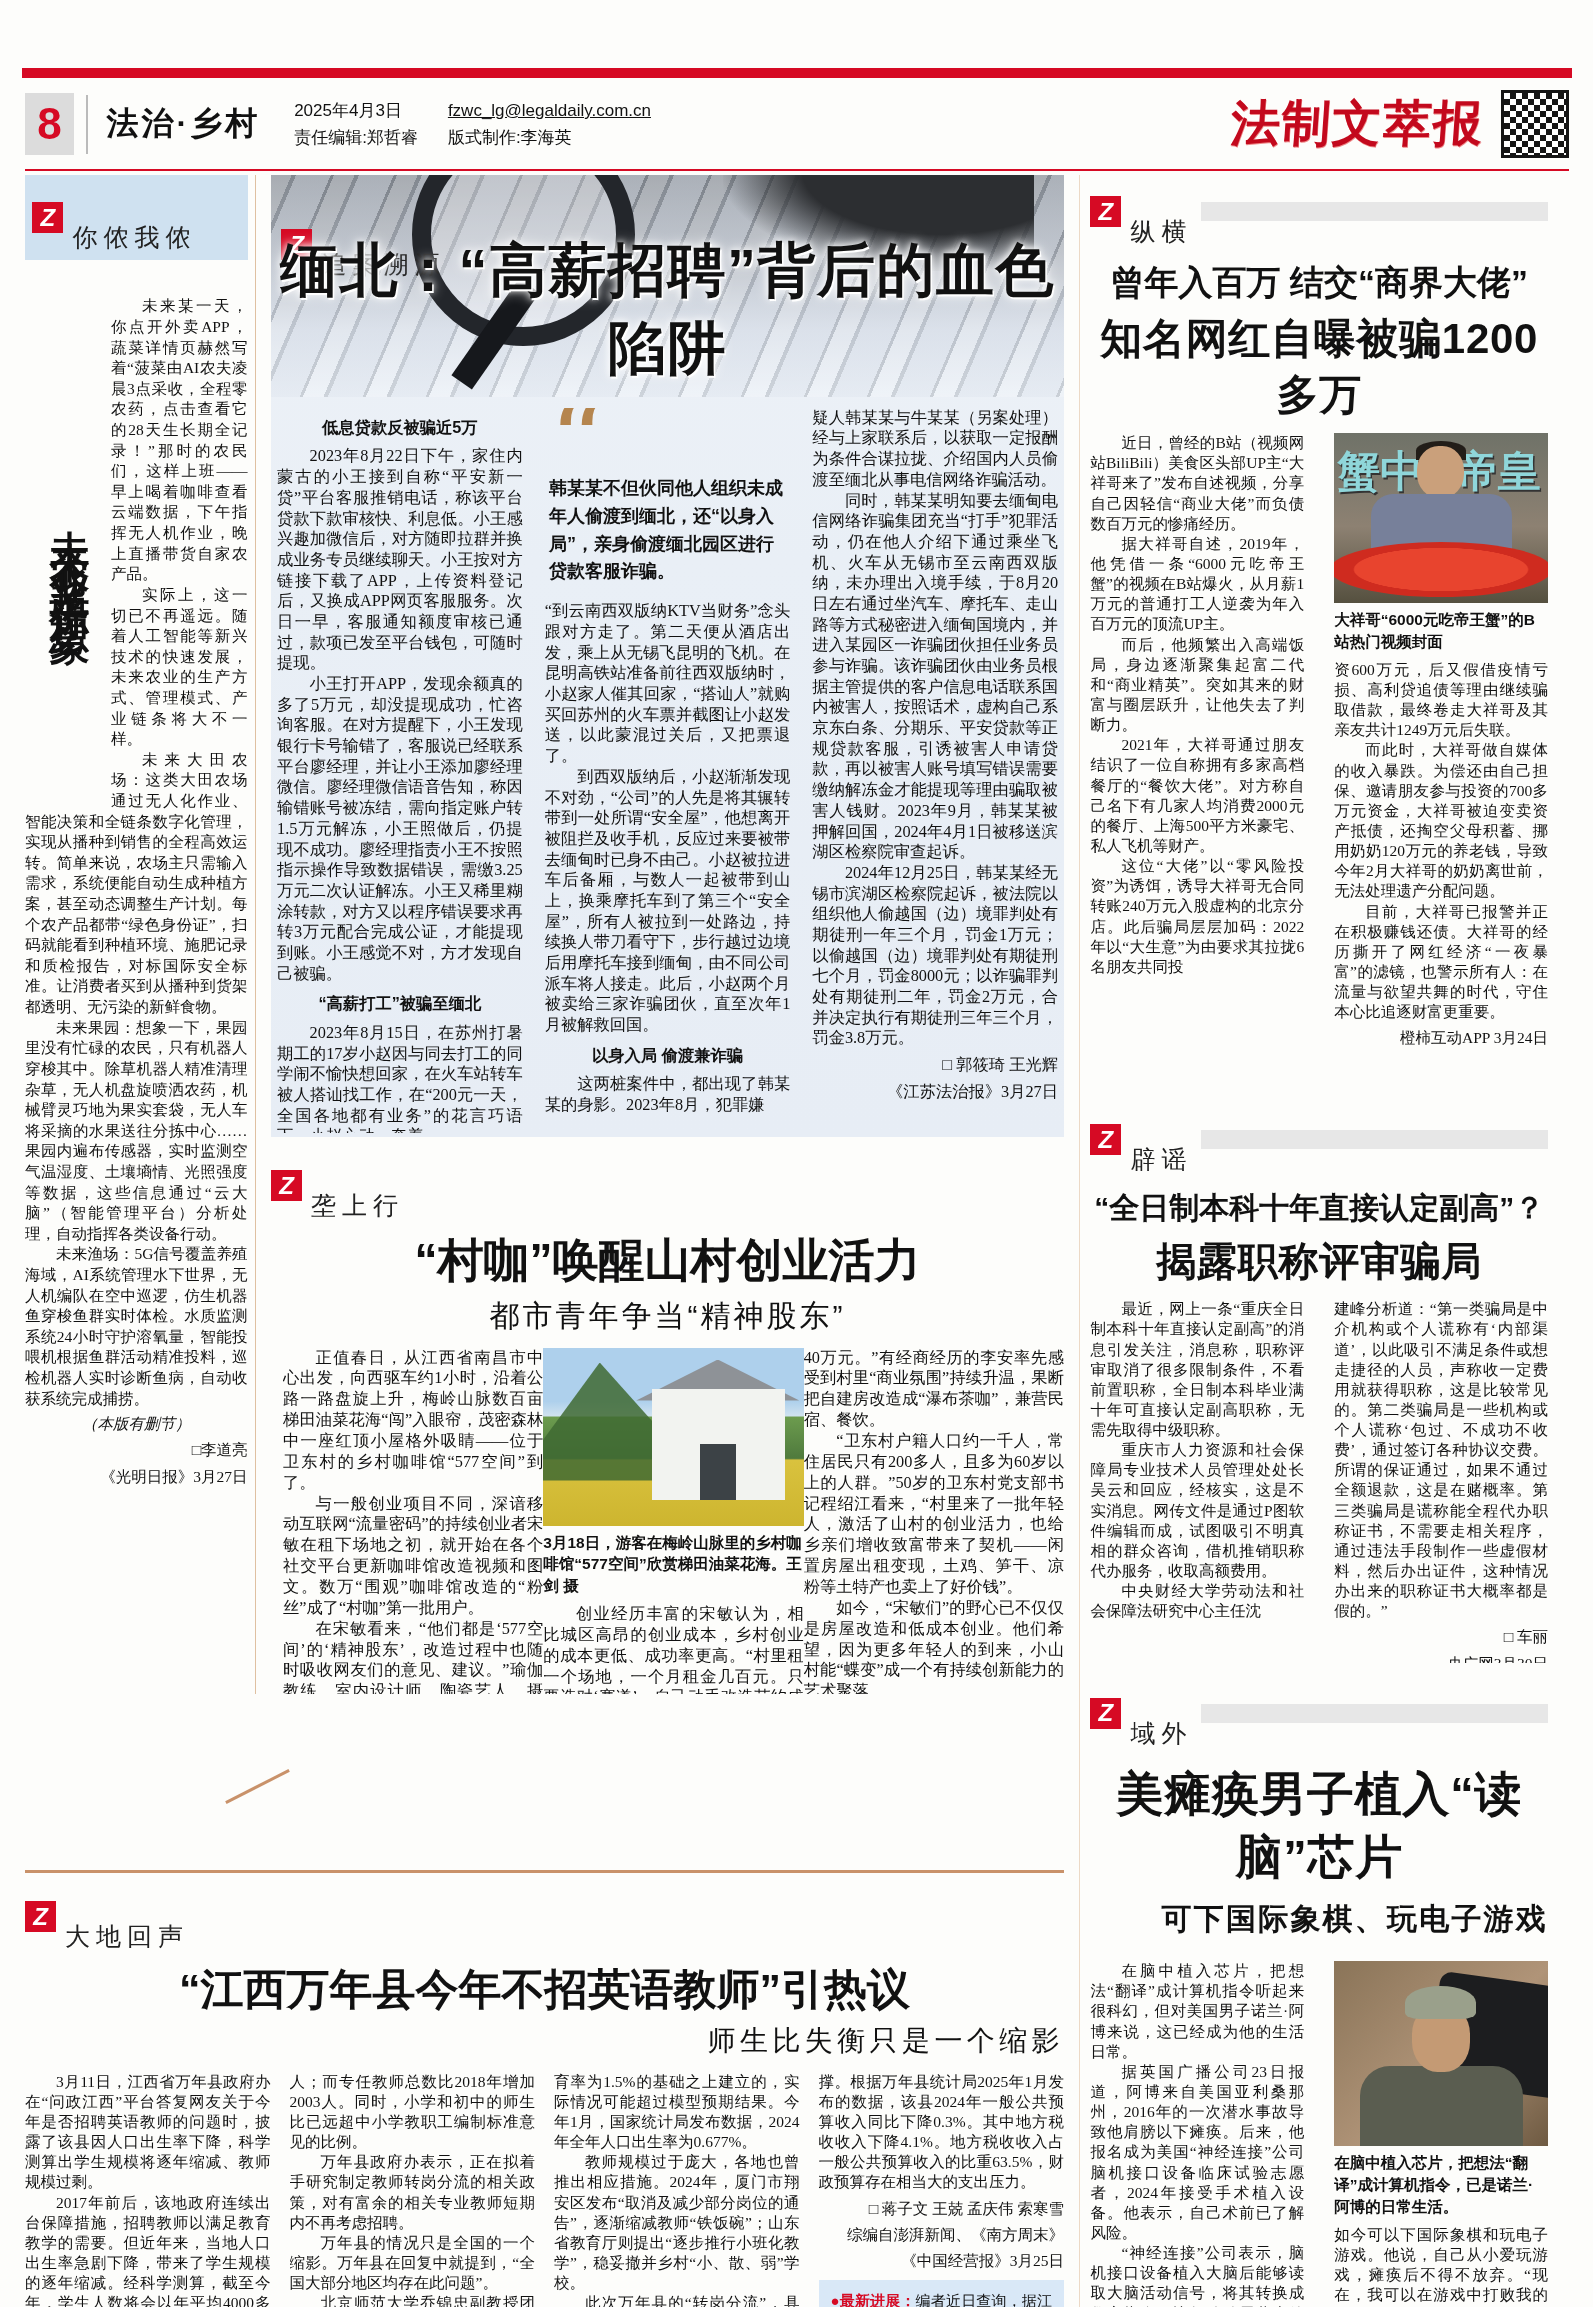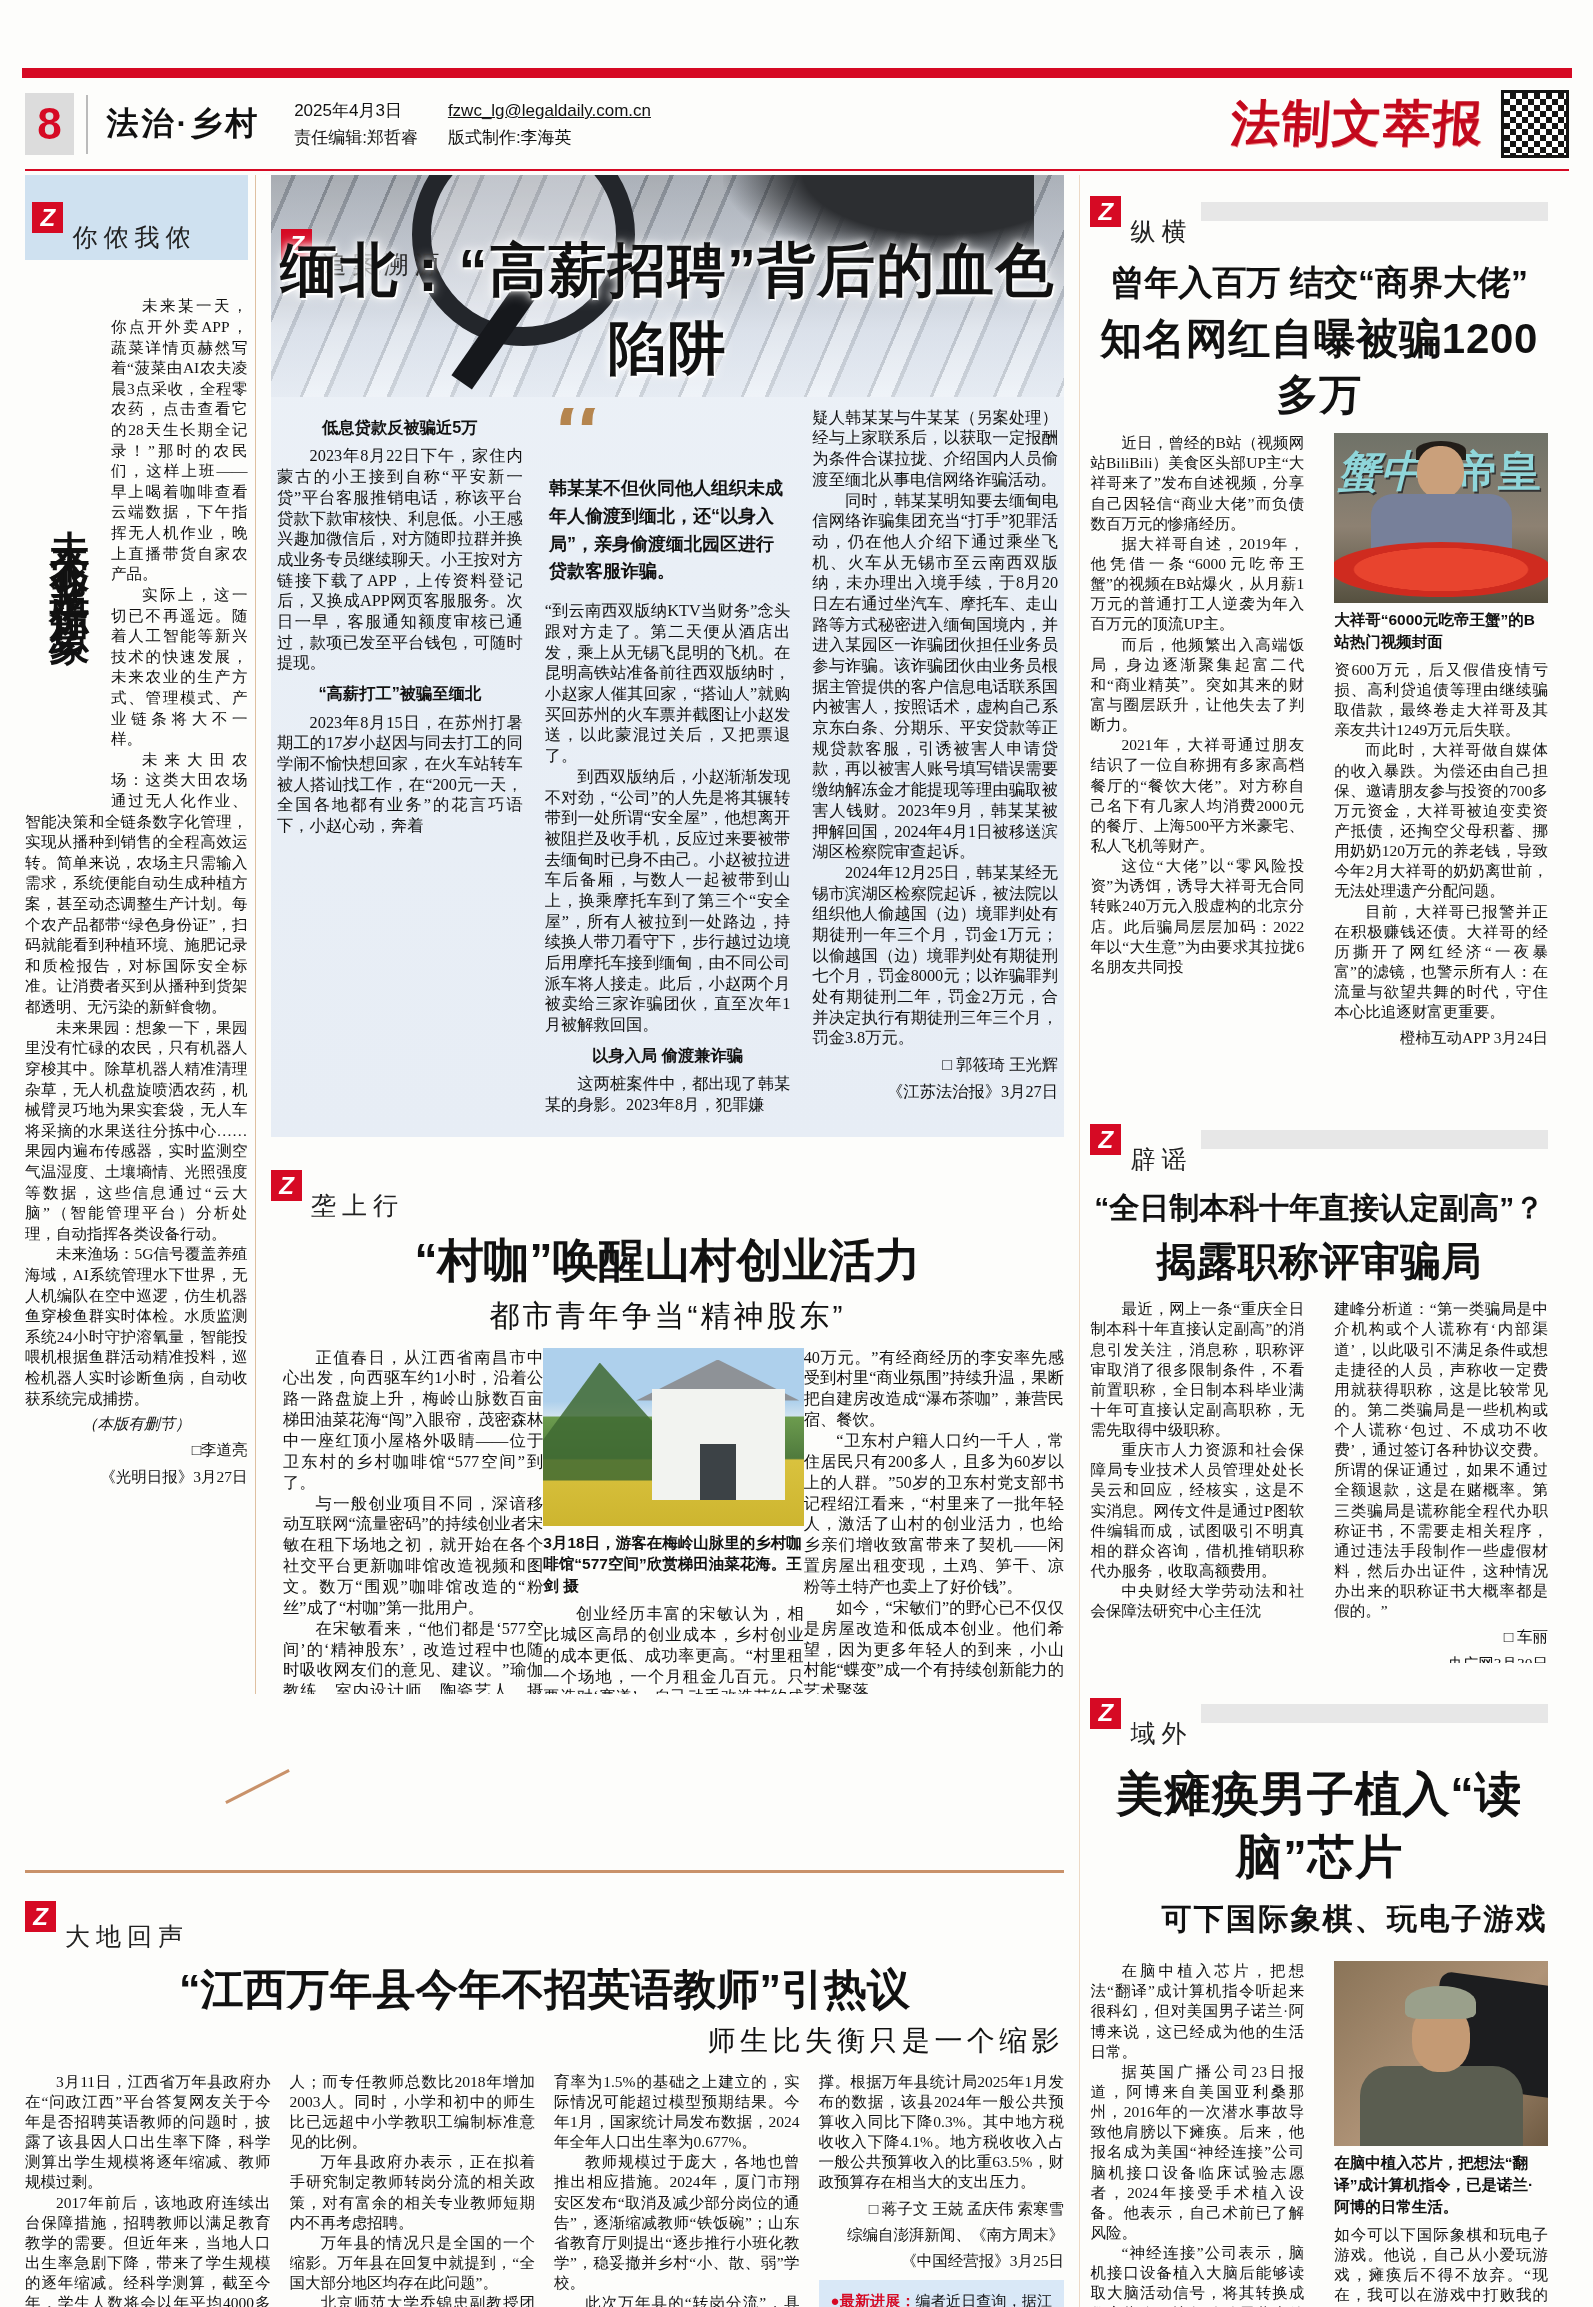--- a/index.html
+++ b/index.html
@@ -81,21 +81,21 @@
   .kicker{font-size:34px;font-weight:900;font-family:"Liberation Sans",sans-serif;text-align:center;margin:12px 0 1.5px;}
   .r-headline{font-size:42px;font-weight:900;font-family:"Liberation Sans",sans-serif;text-align:center;margin:4.4px 0 10.4px;letter-spacing:0.7px;}
   .r-sub{font-size:30px;text-align:right;font-family:"Liberation Sans",sans-serif;margin:0 0 21px;letter-spacing:2.2px;font-weight:bold;}
   .r-cols{gap:30px;font-size:15.5px;line-height:1.3;}
   .zongheng .r-cols{height:657px;}
   .piyao .r-cols{height:364px;}
   .yuwai .r-cols{height:583px;}
 
   .fig-crab{position:relative;height:170px;background:linear-gradient(180deg,#6f7268 0,#8d8172 55%,#55503f 100%);overflow:hidden;}
   .fig-crab .ov{position:absolute;top:10.4px;font-size:43px;font-weight:900;color:#8fd6da;font-family:"Liberation Sans",sans-serif;text-shadow:1.5px 1.5px 0 #333;}
-  .fig-crab .ovl{left:3px;font-style:italic;} .fig-crab .ovr{right:7.4px;}
+  .fig-crab .ovl{left:3px;} .fig-crab .ovr{right:7.4px;}
   .fig-crab .head{position:absolute;left:50%;top:13.3px;width:47px;height:52px;margin-left:-24px;background:#caa07b;border-radius:46%;}
   .fig-crab .hair{position:absolute;left:50%;top:7.4px;width:50px;height:19px;margin-left:-25px;background:#221d18;border-radius:50% 50% 0 0;}
   .fig-crab .body{position:absolute;left:50%;top:61px;width:141px;height:59px;margin-left:-70px;background:#77809a;border-radius:22px 22px 0 0;}
   .fig-crab .platter{position:absolute;left:50%;bottom:6px;width:222px;height:55px;margin-left:-111px;background:radial-gradient(ellipse at 50% 50%,#e8442e 0 55%,#cf2b1f 56% 75%,#8a5a34 76% 100%);border-radius:50%;}
 
   .fig-man{position:relative;height:185px;background:linear-gradient(135deg,#8a7458 0,#b09478 55%,#6e5a42 100%);overflow:hidden;}
   .fig-man .rest{position:absolute;left:46%;top:19px;width:141px;height:111px;background:#1c1d1f;border-radius:12px;transform:rotate(8deg);}
   .fig-man .head{position:absolute;left:50%;top:43px;width:58px;height:68px;margin-left:-29px;background:#c49a74;border-radius:44%;}
   .fig-man .cap{position:absolute;left:50%;top:25px;width:71px;height:33px;margin-left:-36px;background:#9aa08b;border-radius:50% 50% 20% 20%;}
   .fig-man .body{position:absolute;left:50%;top:105px;width:163px;height:81px;margin-left:-81px;background:#5a5d50;border-radius:30px 30px 0 0;}
@@ -166,20 +166,21 @@
           <div class="sec-head">
             <span class="z-tile">Z</span>
             <span class="sec-label">追案溯源</span>
           </div>
           <h1 class="zhuian-headline">缅北：“高薪招聘”背后的血色陷阱</h1>
         </div>
         <div class="cols zhuian-cols">
           <div class="col">
               <p class="para h">低息贷款反被骗近5万</p>
               <p class="para p">2023年8月22日下午，家住内蒙古的小王接到自称“平安新一贷”平台客服推销电话，称该平台贷款下款审核快、利息低。小王感兴趣加微信后，对方随即拉群并换成业务专员继续聊天。小王按对方链接下载了APP，上传资料登记后，又换成APP网页客服服务。次日一早，客服通知额度审核已通过，款项已发至平台钱包，可随时提现。</p>
+              <p class="para p">小王打开APP，发现余额真的多了5万元，却没提现成功，忙咨询客服。在对方提醒下，小王发现银行卡号输错了，客服说已经联系平台廖经理，并让小王添加廖经理微信。廖经理微信语音告知，称因输错账号被冻结，需向指定账户转1.5万元解冻，小王照做后，仍提现不成功。廖经理指责小王不按照指示操作导致数据错误，需缴3.25万元二次认证解冻。小王又稀里糊涂转款，对方又以程序错误要求再转3万元配合完成公证，才能提现到账。小王感觉不对，方才发现自己被骗。</p>
               <p class="para h">“高薪打工”被骗至缅北</p>
               <p class="para p">2023年8月15日，在苏州打暑期工的17岁小赵因与同去打工的同学闹不愉快想回家，在火车站转车被人搭讪找工作，在“200元一天，全国各地都有业务”的花言巧语下，小赵心动，奔着</p>
             </div>
           <div class="col">
             <div class="quote">
               <span class="qmark">“</span>
               <span class="qtext">韩某某不但伙同他人组织未成年人偷渡到缅北，还“以身入局”，亲身偷渡缅北园区进行贷款客服诈骗。</span>
             </div>
             <div>
                 <p class="para cont">“到云南西双版纳KTV当财务”念头跟对方走了。第二天便从酒店出发，乘上从无锡飞昆明的飞机。在昆明高铁站准备前往西双版纳时，小赵家人催其回家，“搭讪人”就购买回苏州的火车票并截图让小赵发送，以此蒙混过关后，又把票退了。</p>

